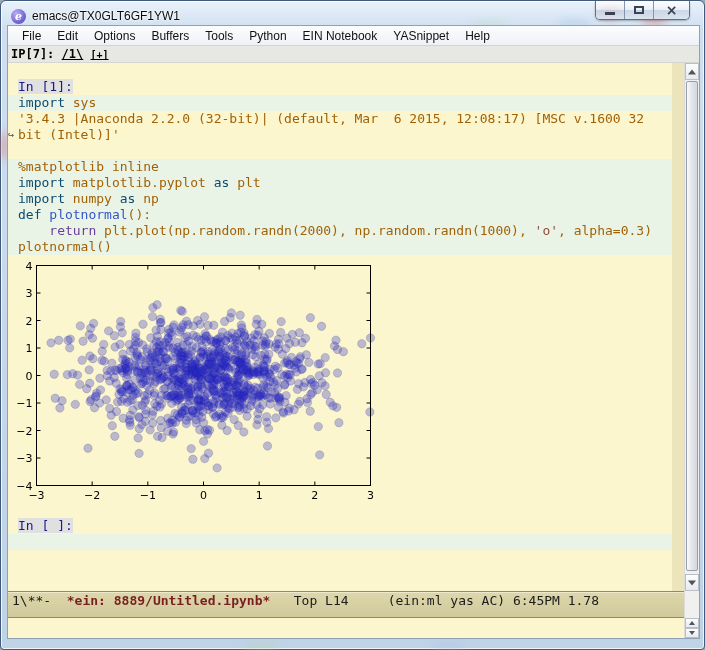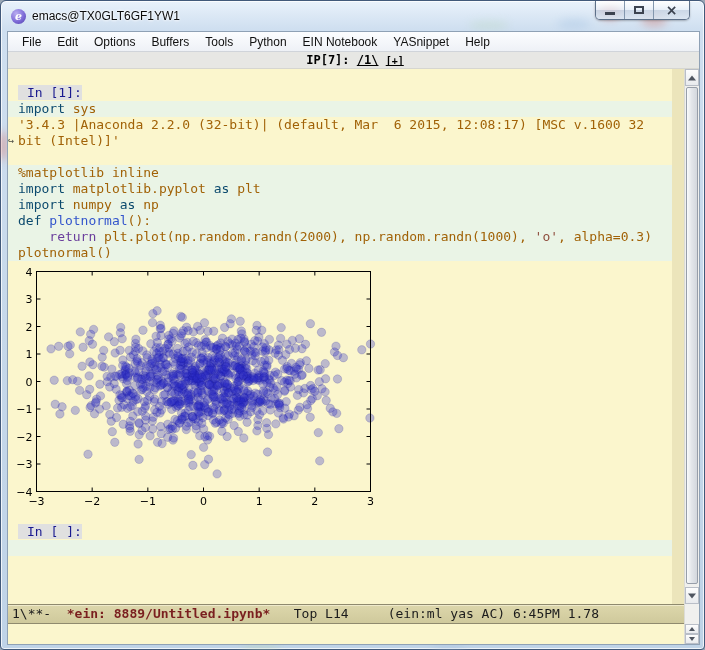--- a/index.html
+++ b/index.html
@@ -19,37 +19,37 @@
     border:1px solid #5d7089;border-top:none;border-radius:0 0 5px 5px;overflow:hidden;
     box-shadow:0 1px 2px rgba(0,0,0,.25);}
   .cap-btn{width:29px;height:19px;position:relative;border-right:1px solid #8296ad;
     background:linear-gradient(180deg,rgba(255,255,255,.95),rgba(235,242,250,.75) 45%,rgba(198,210,226,.8) 50%,rgba(222,232,243,.9));}
   .cap-btn.close{width:35px;border-right:none;}
   .gl-min{position:absolute;left:9px;bottom:5px;width:10px;height:3px;background:#3c4350;}
   .gl-max{position:absolute;left:9px;top:5px;width:10px;height:8px;border:2px solid #3c4350;}
   .gl-close{font:bold 14px/19px "DejaVu Sans",sans-serif;color:#3c4350;text-align:center;display:block;}
 
   
-  .client{position:absolute;left:6px;top:30px;width:693px;height:614px;display:flex;flex-direction:column;
+  .client{position:absolute;left:6px;top:24px;width:693px;height:614px;display:flex;flex-direction:column;
     background:#fbf6cd;border:1px solid #8fa1b5;}
   .menubar{height:20px;display:flex;align-items:center;padding-left:6px;gap:0;
     background:linear-gradient(180deg,#fcfdff,#eef1f6);border-bottom:1px solid #d0d4da;}
   .menu-item{font:12px "Liberation Sans",sans-serif;color:#111;padding:0 8px;cursor:default;}
   .headerline{height:17px;background:#e7e7e4;border-bottom:1px solid #d6d6d0;
-    font:bold 12px/16px "DejaVu Sans Mono",monospace;color:#000;padding-left:3px;white-space:pre;text-align:center;}
+    font:bold 12px/16px "DejaVu Sans Mono",monospace;color:#000;padding-left:3px;white-space:pre;}
   .hl-link{text-decoration:underline;color:#000;cursor:pointer;}
   .hl-link.small{font-size:10px;}
 
   
   .bufwrap{flex:1;display:flex;min-height:0;}
   .textcol{flex:1;position:relative;overflow:hidden;}
   .ln{height:16px;line-height:16px;font:13px "DejaVu Sans Mono",monospace;color:#3d4552;
     white-space:pre;padding-left:10px;position:relative;}
   .ln.input{background:#eaf4e6;}
-  .prompt-box{background:#e0e0e0;color:#1a1a8f;padding-left:9px;}
+  .prompt-box{background:#e0e0e0;color:#1a1a8f;}
   .tok-kw{color:#0c4a6e;}
   .tok-kwb{color:#6a3e9c;font-weight:normal;}
   .tok-fn{color:#3355cc;}
   .tok-str{color:#8f4e3e;}
   .tok-txt{color:#a16207;}
   .tok-brk{background:#de3226;color:#6e0d0d;}
   .frl{position:absolute;left:0;top:0;width:10px;font-size:10px;color:#4a4a42;line-height:16px;}
   .rfringe{width:12px;background:#ece5bb;position:relative;}
   .figure{position:relative;margin:4px 0 0 6px;width:372px;height:243px;}
 
@@ -57,21 +57,21 @@
   .vscroll{width:15px;display:flex;flex-direction:column;background:#f0f0ee;border-left:1px solid #dcdcd6;}
   .sb-btn{height:17px;background:linear-gradient(180deg,#fdfdfd,#e8eaed);border:1px solid #b9bec7;position:relative;}
   .sb-track{flex:1;position:relative;margin:1px 0;}
   .sb-thumb{position:absolute;left:1px;right:1px;top:1px;bottom:1px;border:1px solid #979ea9;border-radius:2px;
     background:linear-gradient(90deg,#fafbfc,#e3e6ea 45%,#d3d7dd);}
   .arr{position:absolute;left:50%;top:50%;width:0;height:0;transform:translate(-50%,-50%);}
   .arr.up{border-left:4px solid transparent;border-right:4px solid transparent;border-bottom:5px solid #4f5560;}
   .arr.down{border-left:4px solid transparent;border-right:4px solid transparent;border-top:5px solid #4f5560;}
 
   
-  .mlrow{height:20px;display:flex;}
+  .mlrow{height:27px;display:flex;}
   .modeline{flex:1;background:linear-gradient(180deg,#ddd7ab,#cfc99c);border:1px solid #8f8a6e;border-left:none;border-right:none;
     font:13px/17px "DejaVu Sans Mono",monospace;color:#1c1c1c;white-space:pre;padding-left:4px;
     box-shadow:inset 0 1px 0 #efeacb;}
   .ml-name{color:#7a1f1f;font-weight:bold;}
   .ml-gap{width:15px;background:#f0f0ee;border-left:1px solid #dcdcd6;}
   .mbrow{height:20px;display:flex;}
   .minibuffer{flex:1;background:#fbf6cd;}
   .mini-scroll{width:15px;display:flex;flex-direction:column;background:#f0f0ee;border-left:1px solid #dcdcd6;}
   .mini-btn{height:10px;background:linear-gradient(180deg,#fdfdfd,#e8eaed);border:1px solid #b9bec7;position:relative;}
   .arr.s-up{border-left:3px solid transparent;border-right:3px solid transparent;border-bottom:4px solid #4f5560;}

